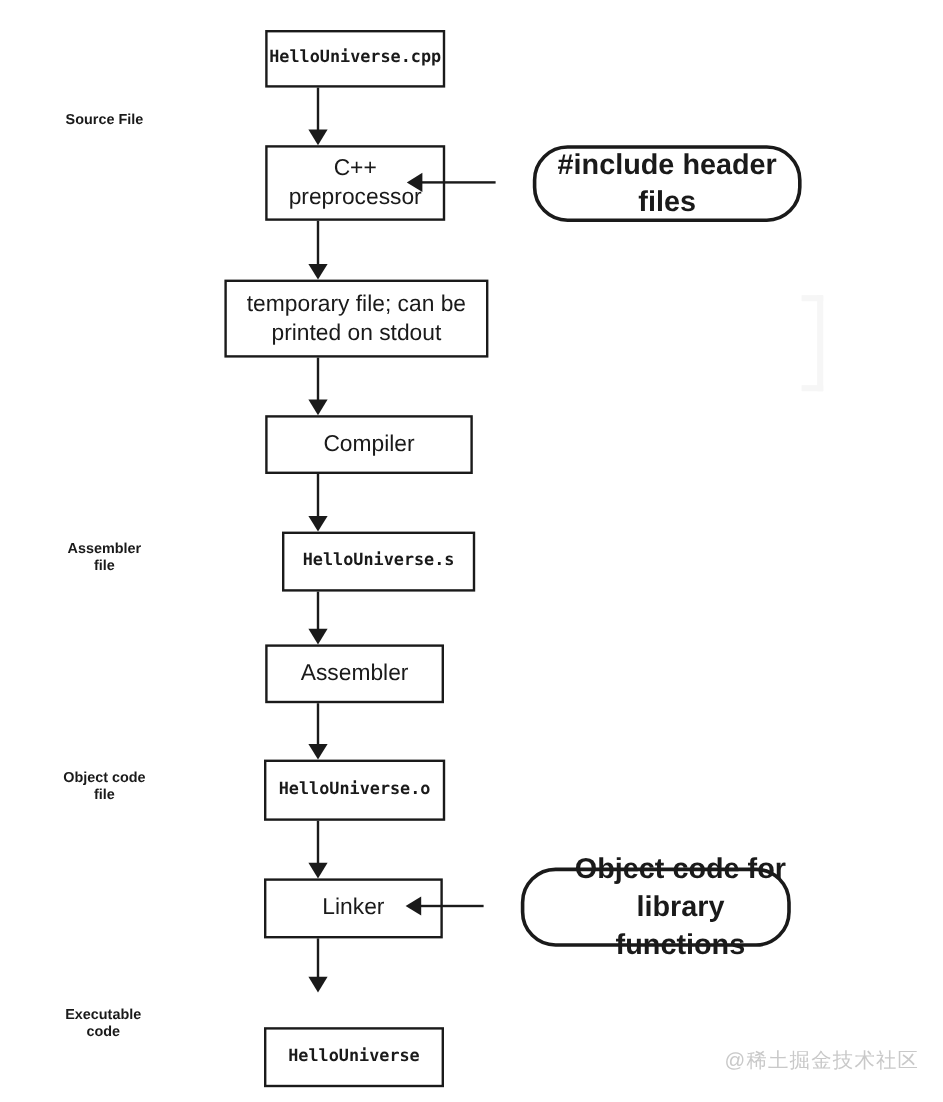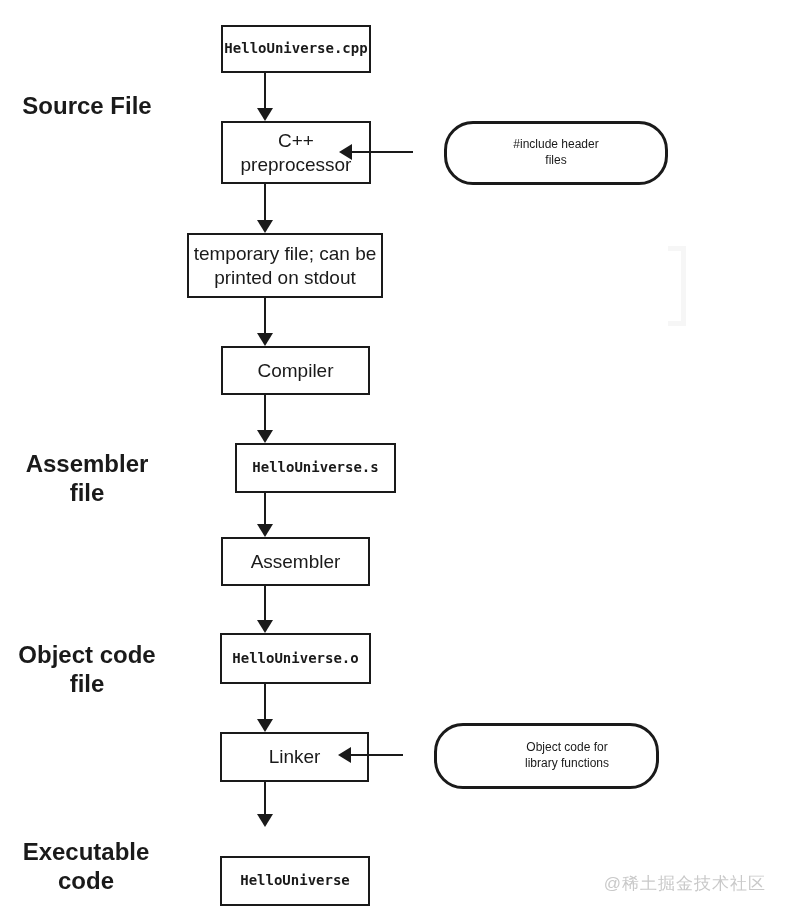--- a/index.html
+++ b/index.html
@@ -29,33 +29,33 @@
     margin-left: 31px;
   }
   .box.mono {
     font-family: "DejaVu Sans Mono", monospace;
     font-weight: bold;
     font-size: 14px;
     letter-spacing: 0px;
   }
   .box.callout {
     border-width: 3px;
-    font-weight: normal;
-    font-size: 12px;
+    font-weight: bold;
+    font-size: 24px;
     line-height: 1.3;
     border-radius: 29px;
   }
 
   
   .side-label {
     position: absolute;
     width: 140px;
     text-align: center;
     font-weight: bold;
-    font-size: 24px;
+    font-size: 12px;
     line-height: 1.2;
     color: #1a1a1a;
     white-space: pre-line;
   }
 
   
   .varrow {
     position: absolute;
     width: 16px;
     left: 257px;
@@ -127,24 +127,24 @@
   <div class="side-label" style="left:17px; top:641px;">Object code
 file</div>
   <div class="side-label" style="left:16px; top:838px;">Executable
 code</div>
 
   <div class="box mono" style="left:190px; top:25px; width:150px; height:48px;">HelloUniverse.cpp</div>
 
   <div class="box" style="left:190px; top:121px; width:150px; height:63px;">C++
 preprocessor</div>
 
-  <div class="box" style="left:156px; top:233px; width:196px; height:65px;">temporary file; can be
+  <div class="box" style="left:156px; top:233px; width:220px; height:65px;">temporary file; can be
 printed on stdout</div>
 
-  <div class="box" style="left:190px; top:346px; width:149px; height:49px;">Compiler</div>
+  <div class="box" style="left:190px; top:346px; width:173px; height:49px;">Compiler</div>
 
   <div class="box mono" style="left:204px; top:443px; width:161px; height:50px;">HelloUniverse.s</div>
 
   <div class="box" style="left:190px; top:537px; width:149px; height:49px;">Assembler</div>
 
   <div class="box mono" style="left:189px; top:633px; width:151px; height:51px;">HelloUniverse.o</div>
 
   <div class="box" style="left:189px; top:732px; width:149px; height:50px;">Linker</div>
 
   <div class="box mono" style="left:189px; top:856px; width:150px; height:50px;">HelloUniverse</div>

